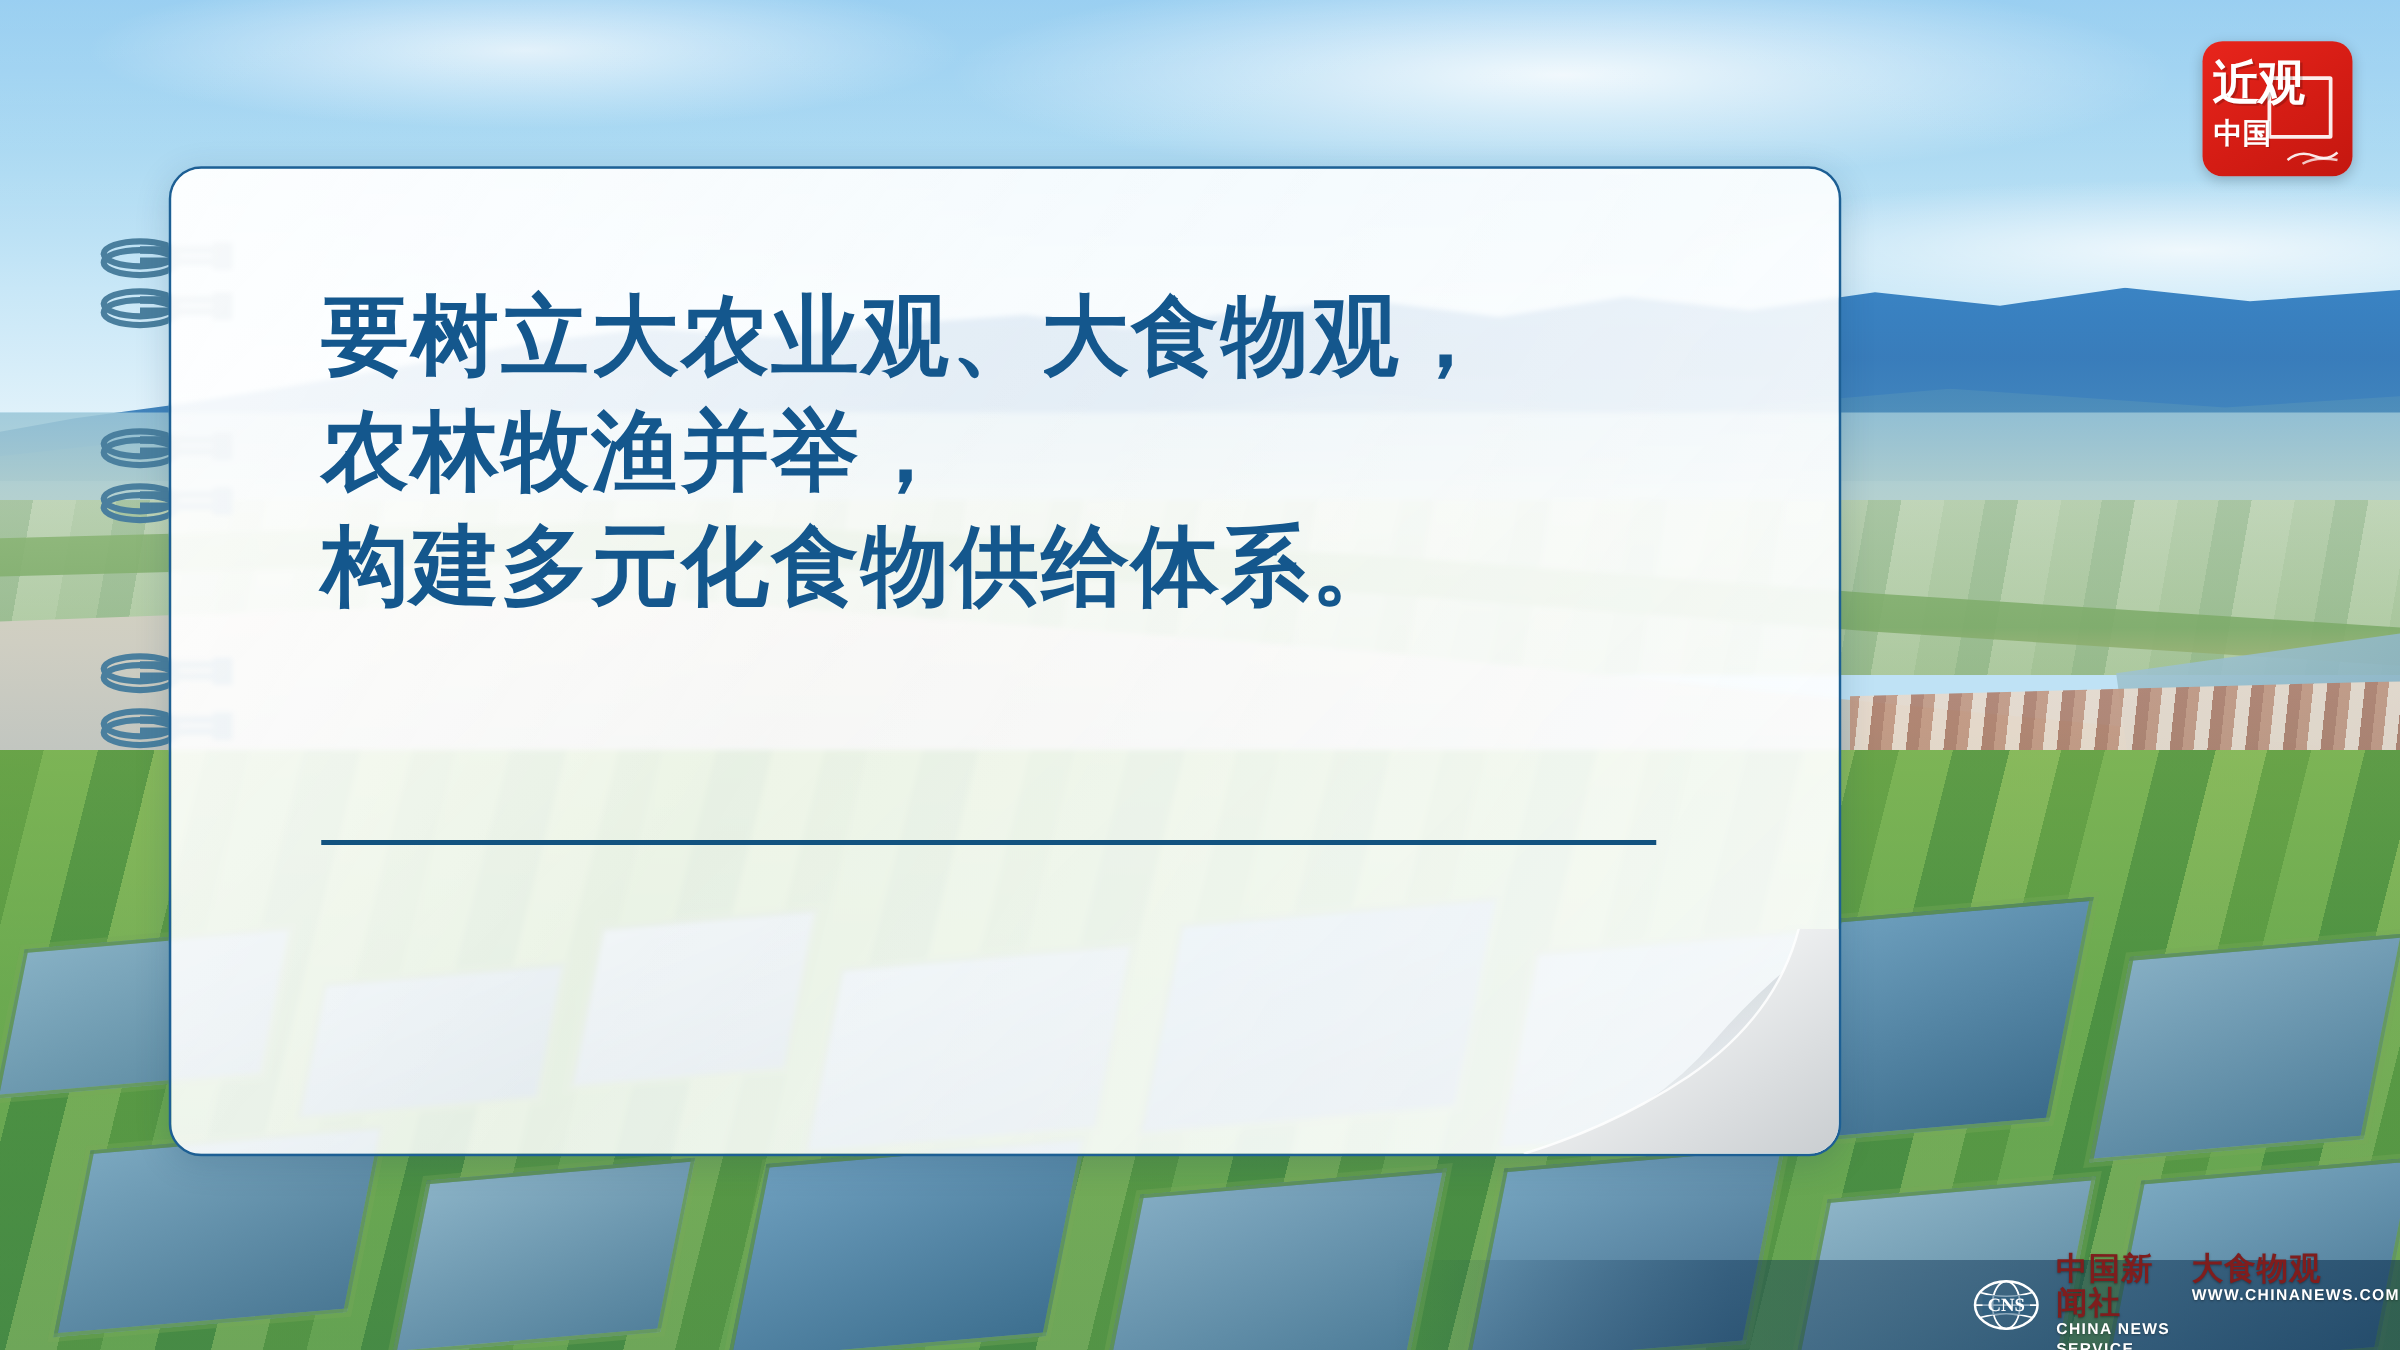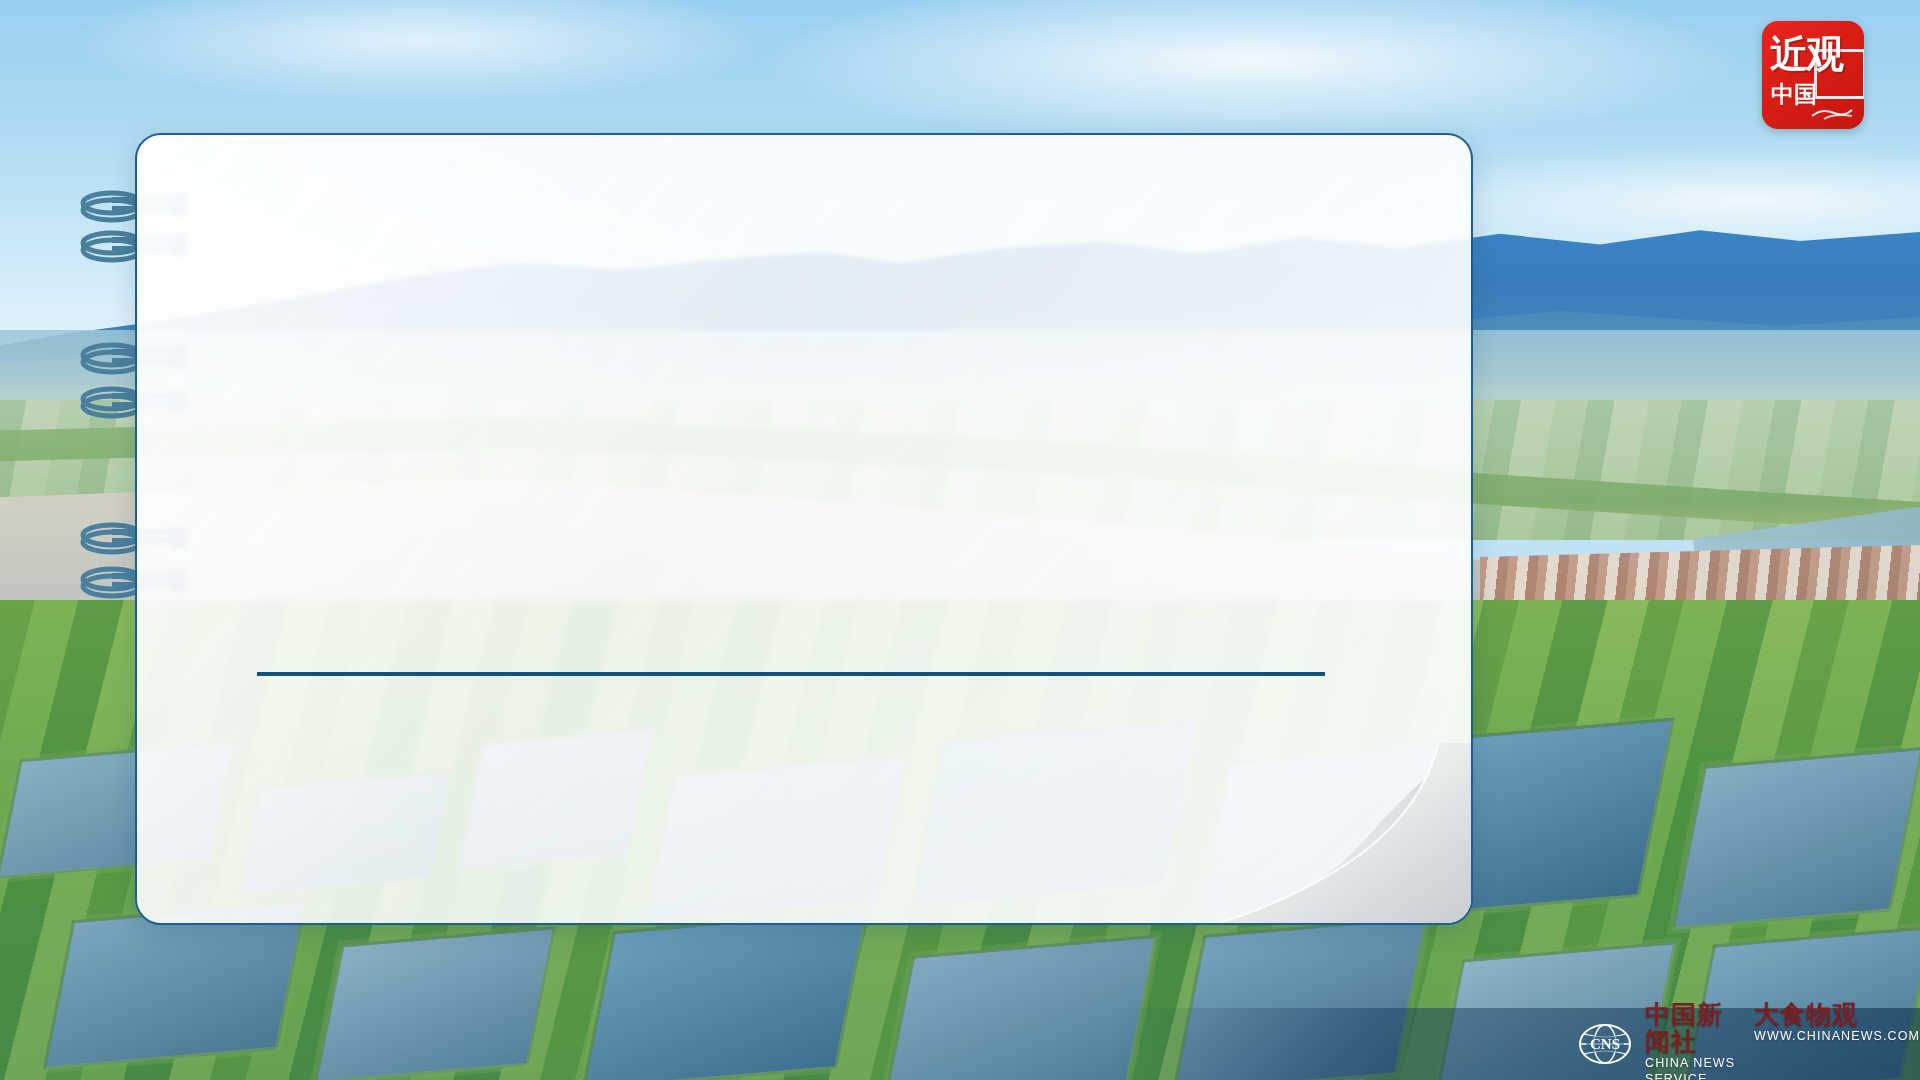--- a/index.html
+++ b/index.html
@@ -90,21 +90,21 @@
     position:absolute; left:0; bottom:0; width:1920px; height:72px;
     background:linear-gradient(90deg, rgba(10,45,75,0) 0%, rgba(10,45,75,0) 58%, rgba(14,52,85,.42) 72%, rgba(12,48,80,.58) 100%);
   }
   .photofade {
     position:absolute; inset:0;
     background:linear-gradient(180deg, rgba(255,255,255,.10) 0%, rgba(255,255,255,0) 18%, rgba(255,255,255,0) 100%);
   }
 
   
   #brand-logo {
-    position:absolute; left:1762px; top:21px; width:102px; height:108px;
+    position:absolute; left:1762px; top:33px; width:120px; height:108px;
     background:linear-gradient(145deg,#e8251c 0%, #d41c14 55%, #c4170f 100%);
     border-radius:16px;
     box-shadow:0 3px 10px rgba(0,0,0,.22);
     overflow:hidden;
   }
   #brand-logo .frame {
     position:absolute; left:52px; top:28px; width:52px; height:50px;
     border:3px solid rgba(255,255,255,.92); border-radius:2px;
   }
   #brand-logo .big {
@@ -180,21 +180,21 @@
     display:flex; align-items:center; gap:13px;
   }
   #cns-globe { width:54px; height:42px; flex:none; }
   .cns-block { display:flex; flex-direction:column; }
   .cns-cn {
     color:#7f1d1d; font-size:25px; line-height:27px; font-weight:700;
     letter-spacing:1px; font-family:"DejaVu Serif","Liberation Serif",serif;
     text-shadow:0 1px 2px rgba(0,0,0,.35);
   }
   .cns-en {
-    color:#fff; font-size:12.5px; line-height:16px; font-weight:400;
+    color:#fff; font-size:12.5px; line-height:16px; font-weight:700;
     letter-spacing:1.1px; font-family:"Liberation Sans",sans-serif;
     text-shadow:0 1px 2px rgba(0,0,0,.35);
   }
   .cns-group { display:flex; gap:16px; align-items:flex-start; }
 </style>
 </head>
 <body>
 
 <div id="bg">
   <div class="sky"></div>
@@ -293,20 +293,23 @@
       <rect x="34" y="12" width="70" height="6" fill="#4a7f9e"></rect>
       <rect x="34" y="21" width="70" height="6" fill="#4a7f9e"></rect>
       <rect x="92" y="9" width="16" height="22" rx="2" fill="#4a7f9e"></rect>
     </svg>
   </div>
 </div>
 
 <div id="note-card">
   <div id="card-texture"></div>
 
+  <div id="headline">要树立大农业观、大食物观，
+农林牧渔并举，
+构建多元化食物供给体系。</div>
 
   <div id="divider"></div>
 
 
   <svg id="page-curl" viewBox="0 0 300 180">
     <defs>
       <linearGradient id="curlg" x1="0" y1="0" x2="1" y2="1">
         <stop offset="0%" stop-color="#ffffff"></stop>
         <stop offset="45%" stop-color="#eceeef"></stop>
         <stop offset="100%" stop-color="#c9cdd0"></stop>

